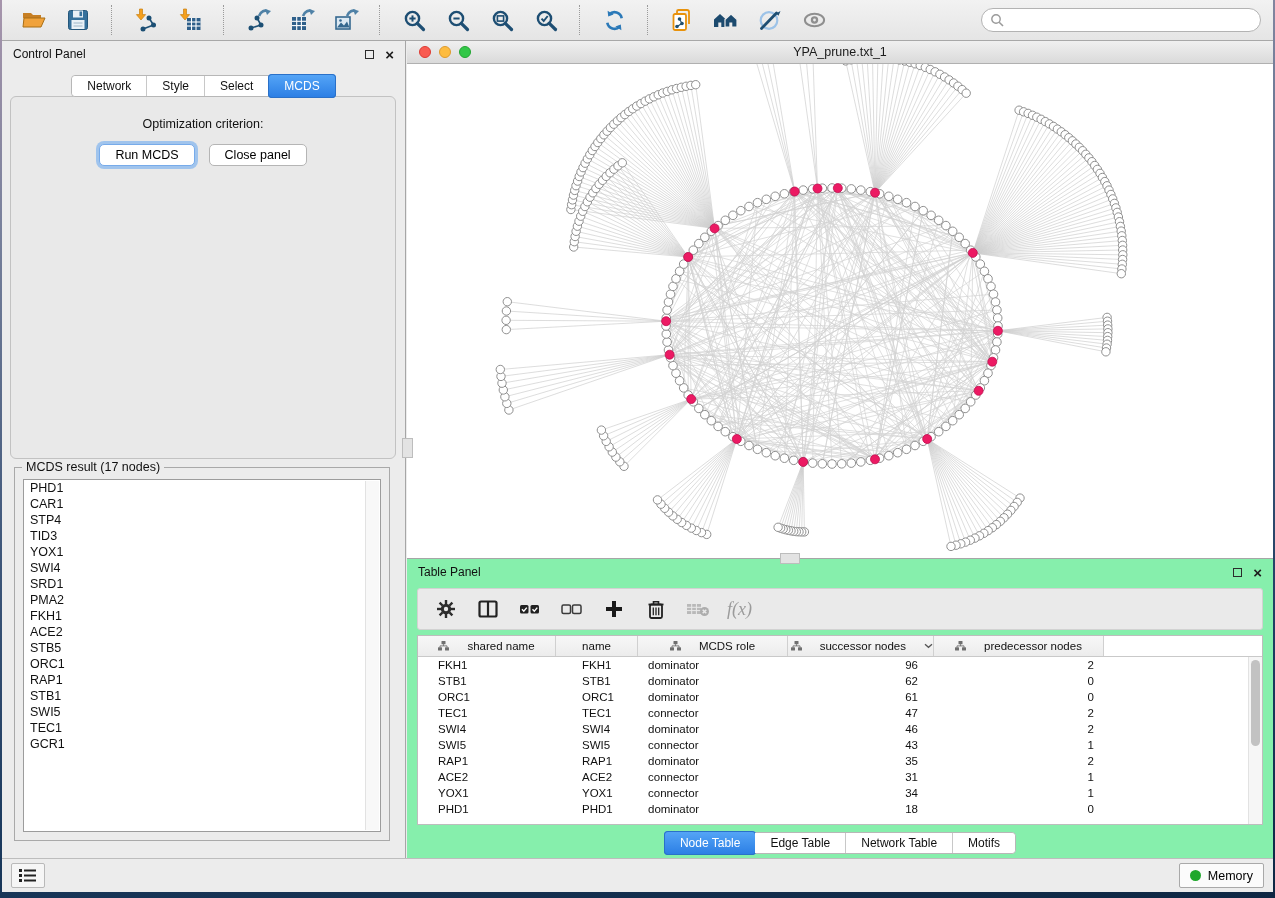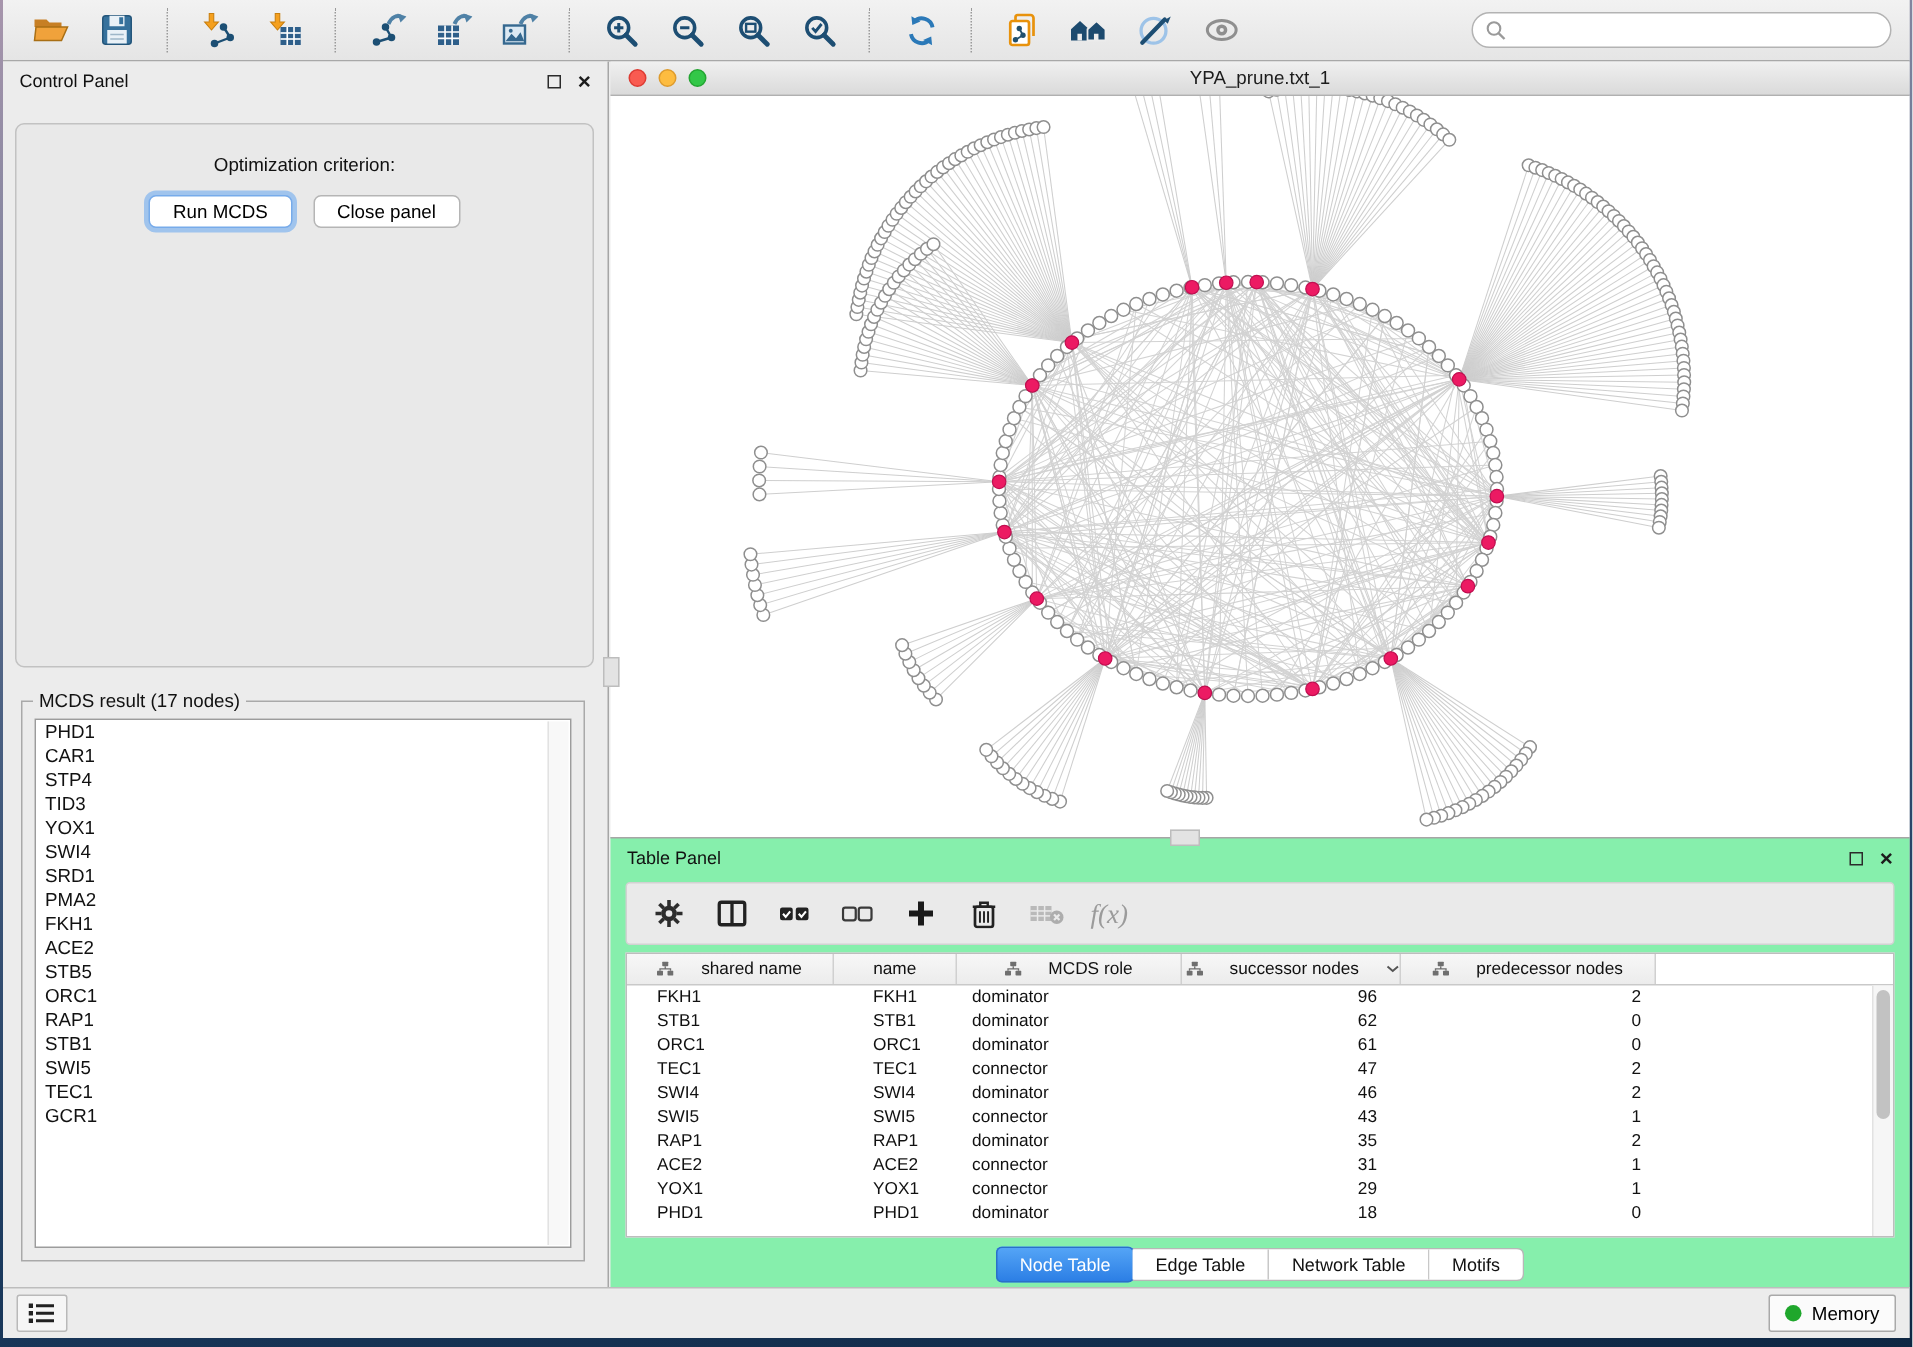--- a/index.html
+++ b/index.html
@@ -24,21 +24,21 @@
   .wctrl{margin-left:auto;display:flex;gap:11px;align-items:center;}
   .float-btn{width:9px;height:9px;border:1.5px solid #2b2b2b;background:transparent;padding:0;}
   .close-x{font-size:15px;font-weight:700;color:#1c1c1c;line-height:1;cursor:default;}
   .cp-tabs{display:flex;justify-content:center;margin-top:8px;position:relative;z-index:2;}
   .seg{display:flex;background:#fff;border:1px solid #b7b7b7;border-radius:4px;}
   .seg .tab{padding:3px 15px;font-size:12px;background:#fff;border-right:1px solid #c8c8c8;color:#111;white-space:nowrap;}
   .seg .tab:first-child{border-radius:4px 0 0 4px;}
   .seg .tab:last-child{border-right:none;border-radius:0 4px 4px 0;}
   .seg .tab.sel{background:linear-gradient(#56a6f7,#2a7de4);color:#fff;border-radius:4px;margin:-2px -1px;
     padding:5px 16px;border-right:none;box-shadow:0 0 0 1px #2a70c8 inset;}
-  .tabpage{position:absolute;left:8px;right:9px;top:41px;height:361px;background:#e9e9e9;border:1px solid #c2c2c2;border-radius:6px;z-index:1;}
+  .tabpage{position:absolute;left:8px;right:9px;top:55px;height:361px;background:#e9e9e9;border:1px solid #c2c2c2;border-radius:6px;z-index:1;}
   .opt-label{text-align:center;margin-top:20px;font-size:12.5px;}
   .combo{margin:11px auto 0;width:312px;height:22px;background:#fff;border:1px solid #b5b5b5;border-radius:4px;
     display:flex;align-items:center;font-size:12.5px;padding-left:9px;position:relative;box-sizing:border-box;}
   .stepper{position:absolute;right:0;top:0;bottom:0;width:20px;border-radius:0 3px 3px 0;
     background:linear-gradient(#60a9f4,#2d7ce6);display:flex;align-items:center;justify-content:center;}
   .btnrow{display:flex;justify-content:center;gap:14px;margin-top:13px;}
   .btn{height:22px;padding:0 15px;background:#fff;border:1px solid #b5b5b5;border-radius:5px;font-size:12.5px;
     display:flex;align-items:center;font-family:"Liberation Sans",sans-serif;}
   .btn.focus{box-shadow:0 0 0 3px rgba(100,165,240,.55);border-color:#77abea;}
   .groupbox{position:absolute;left:12px;right:15px;top:426px;height:372px;border:1px solid #a9a9a9;background:#ececec;}
@@ -265,20 +265,28 @@
       </div>
     </div>
 
     <div class="cpanel">
       <div class="panel-titlebar">
         <span>Control Panel</span>
         <span class="wctrl">
           <button class="float-btn"></button>
           <span class="close-x">×</span>
         </span>
+      </div>
+      <div class="cp-tabs">
+        <div class="seg" id="cp-tab-seg">
+            <span class="tab">Network</span>
+            <span class="tab">Style</span>
+            <span class="tab">Select</span>
+            <span class="tab sel">MCDS</span>
+          </div>
       </div>
       <div class="tabpage">
         <div class="opt-label">Optimization criterion:</div>
         <div class="btnrow">
           <button class="btn focus">Run MCDS</button>
           <button class="btn">Close panel</button>
         </div>
       </div>
       <div class="groupbox">
         <span class="legend">MCDS result (17 nodes)</span>
@@ -1378,21 +1386,21 @@
               <div class="td c0">ACE2</div>
               <div class="td c1">ACE2</div>
               <div class="td c2">connector</div>
               <div class="td c3">31</div>
               <div class="td c4">1</div>
             </div>
             <div class="trow">
               <div class="td c0">YOX1</div>
               <div class="td c1">YOX1</div>
               <div class="td c2">connector</div>
-              <div class="td c3">29</div>
+              <div class="td c3">34</div>
               <div class="td c4">1</div>
             </div>
             <div class="trow">
               <div class="td c0">PHD1</div>
               <div class="td c1">PHD1</div>
               <div class="td c2">dominator</div>
               <div class="td c3">18</div>
               <div class="td c4">0</div>
             </div>
           </div>

